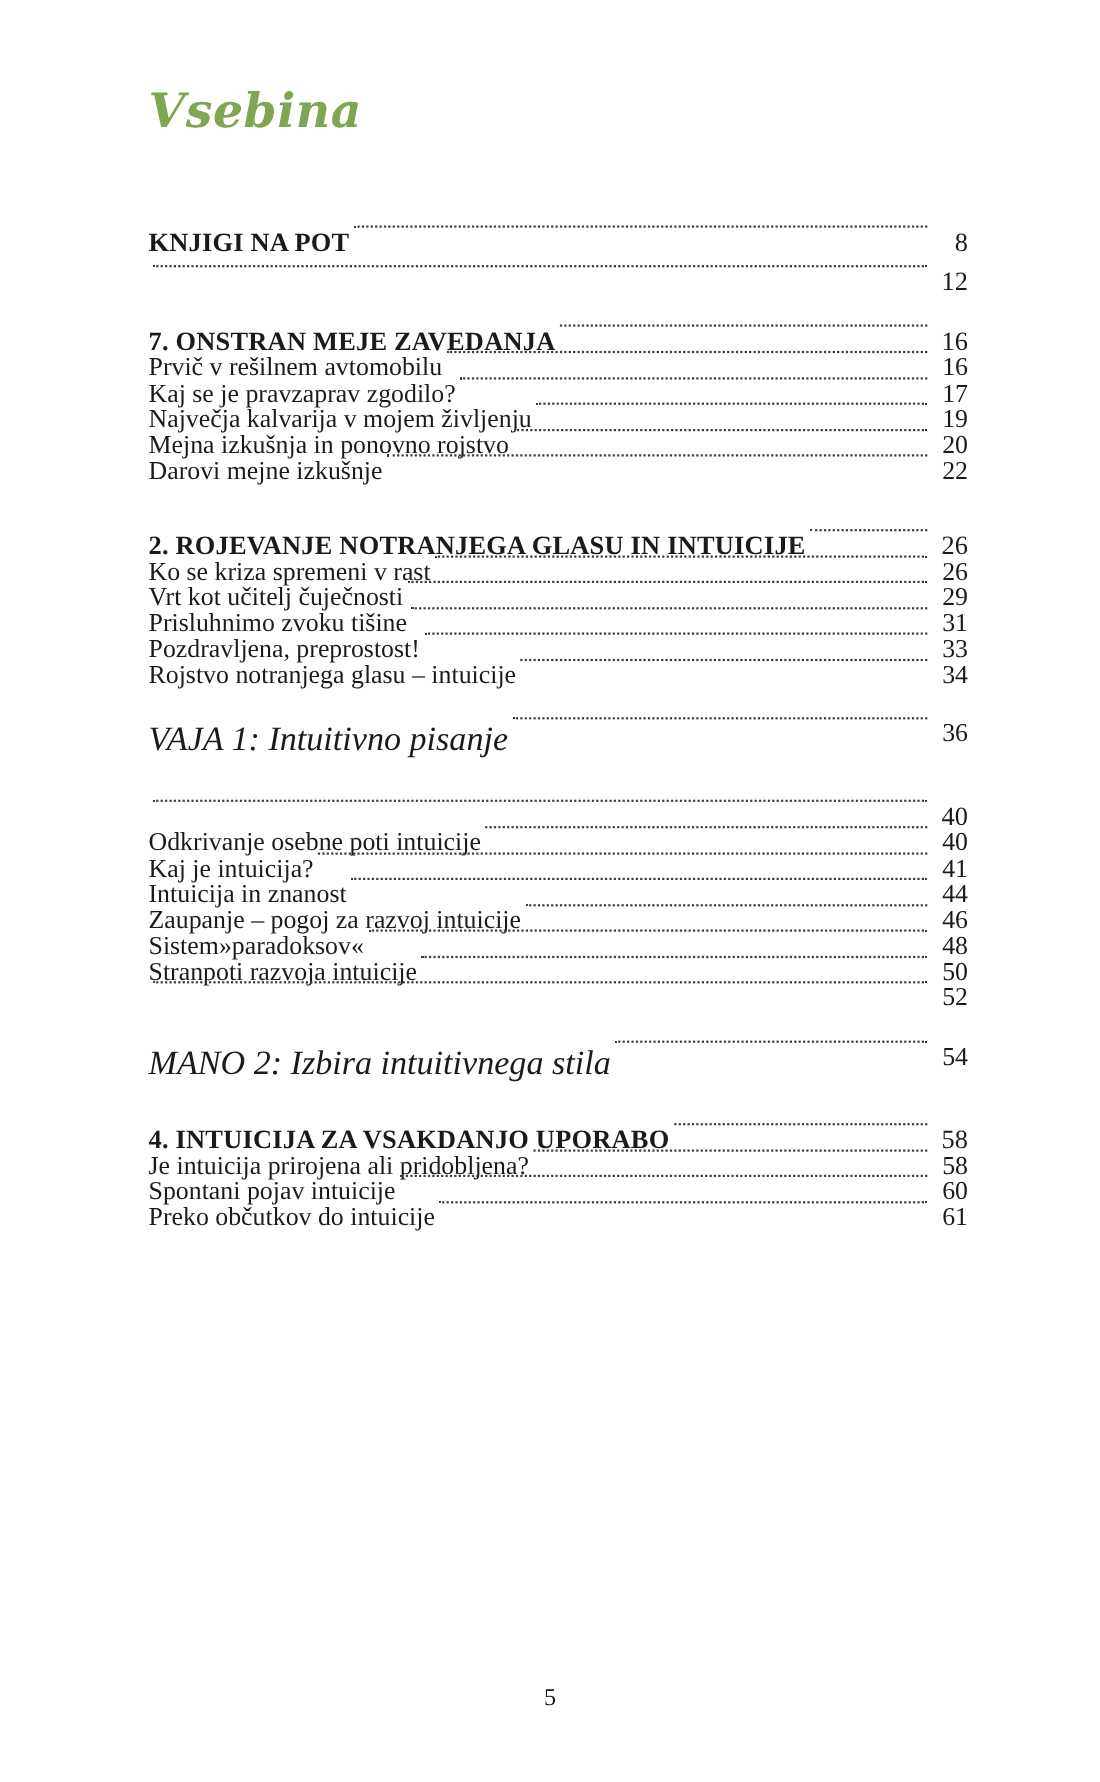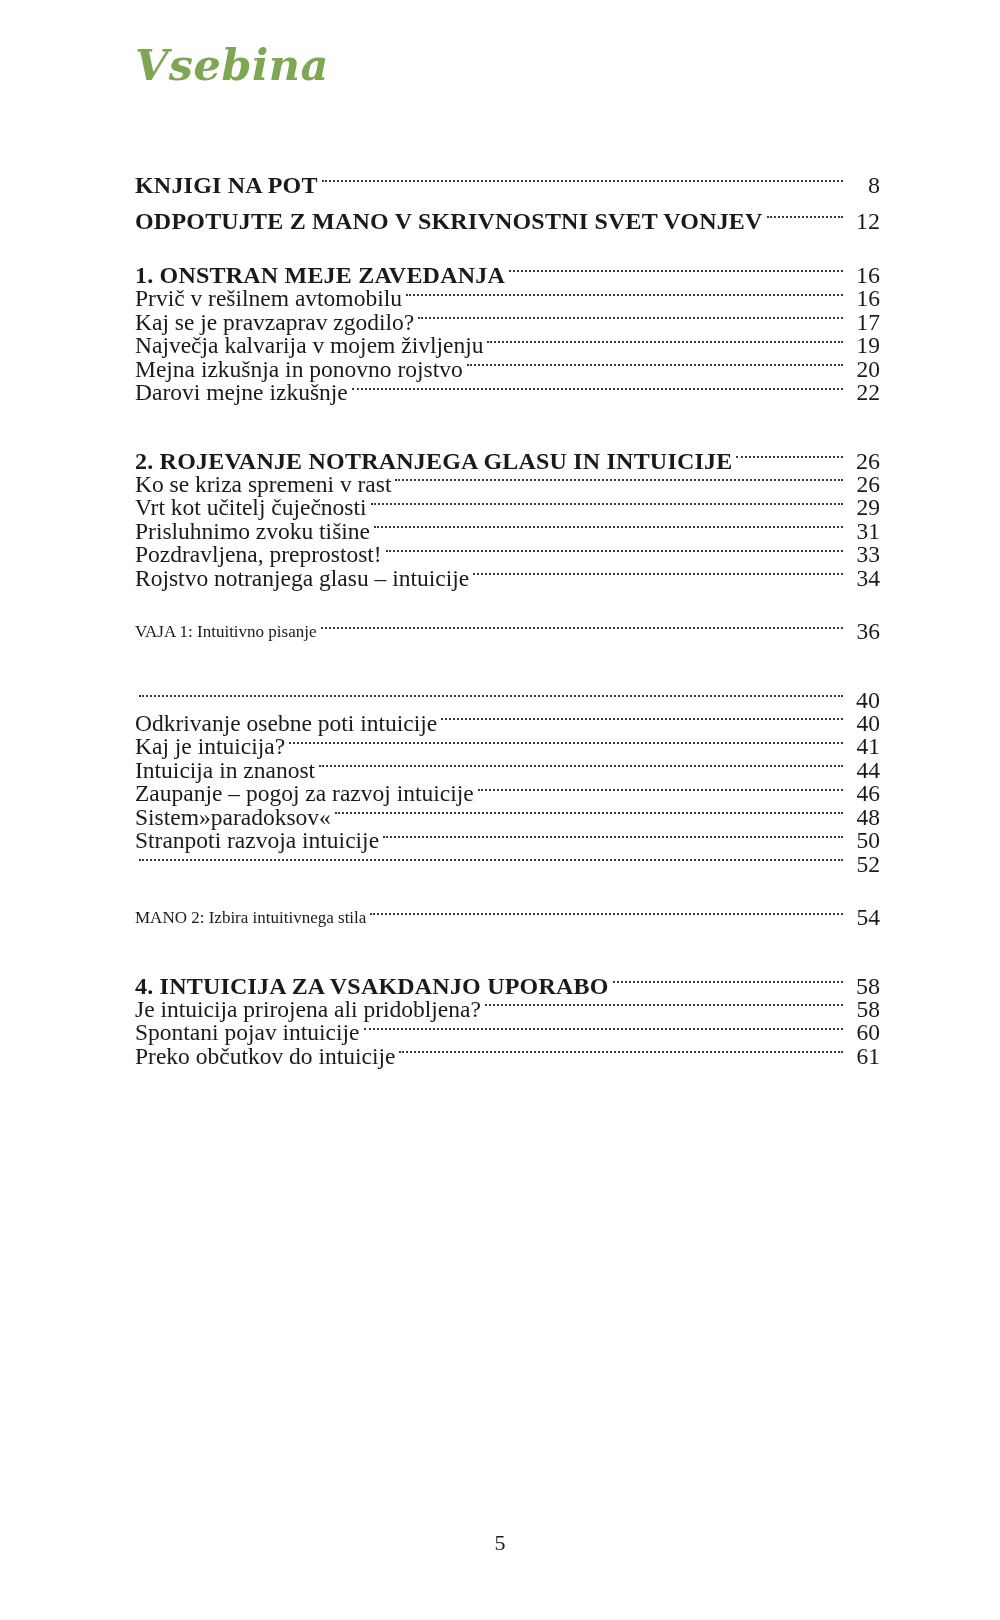--- a/index.html
+++ b/index.html
@@ -16,21 +16,21 @@
     overflow: hidden;
   }
 
   .page {
     position: absolute;
     left: 0;
     top: 0;
     width: 1000px;
     height: 1620px;
     box-sizing: border-box;
-    padding: 44px 120px 40px 135px;
+    padding: 80px 120px 40px 135px;
   }
 
   .toc-title {
     font-family: "DejaVu Serif", serif;
     font-style: italic;
     font-weight: bold;
     font-size: 43px;
     color: #7fa653;
     letter-spacing: 0.5px;
     margin: 0 0 86px 0;
@@ -39,21 +39,21 @@
 
   .toc-list {
     margin: 0;
     padding: 0;
     list-style: none;
     width: 745px;
   }
 
   .toc-row {
     display: flex;
-    align-items: center;
+    align-items: flex-start;
     width: 100%;
     line-height: 1.0;
   }
 
   .toc-label {
     white-space: nowrap;
     font-size: 23.5px;
   }
 
   .toc-dots {
@@ -86,21 +86,22 @@
     letter-spacing: 0.2px;
   }
   .row-numbered .toc-page { font-size: 24px; }
 
   .row-sub .toc-label {
     font-weight: normal;
     font-size: 23.5px;
   }
 
   .row-exercise .toc-label {
-    font-size: 17px;
+    font-style: italic;
+    font-size: 31px;
   }
 
   .gap-small { height: 12px; }
   .gap-medium { height: 30px; }
   .gap-large { height: 44px; }
 
   .page-number {
     position: absolute;
     left: 0;
     right: 0;
@@ -118,27 +119,26 @@
   <h1 class="toc-title">Vsebina</h1>
 
   <ul class="toc-list" id="toc-list">
       <li class="toc-row row-major">
         <span class="toc-label">KNJIGI NA POT</span>
         <span class="toc-dots"></span>
         <span class="toc-page">8</span>
       </li>
       <li class="gap-small"></li>
       <li class="toc-row row-major">
-        <span class="toc-label">ODPOTUJTE Z MANO V SKRIVNOSTNI SVET VONJEV</span>
         <span class="toc-dots"></span>
         <span class="toc-page">12</span>
       </li>
       <li class="gap-medium"></li>
       <li class="toc-row row-numbered">
-        <span class="toc-label">1. ONSTRAN MEJE ZAVEDANJA</span>
+        <span class="toc-label">7. ONSTRAN MEJE ZAVEDANJA</span>
         <span class="toc-dots"></span>
         <span class="toc-page">16</span>
       </li>
       <li class="toc-row row-sub">
         <span class="toc-label">Prvič v rešilnem avtomobilu</span>
         <span class="toc-dots"></span>
         <span class="toc-page">16</span>
       </li>
       <li class="toc-row row-sub">
         <span class="toc-label">Kaj se je pravzaprav zgodilo?</span>

